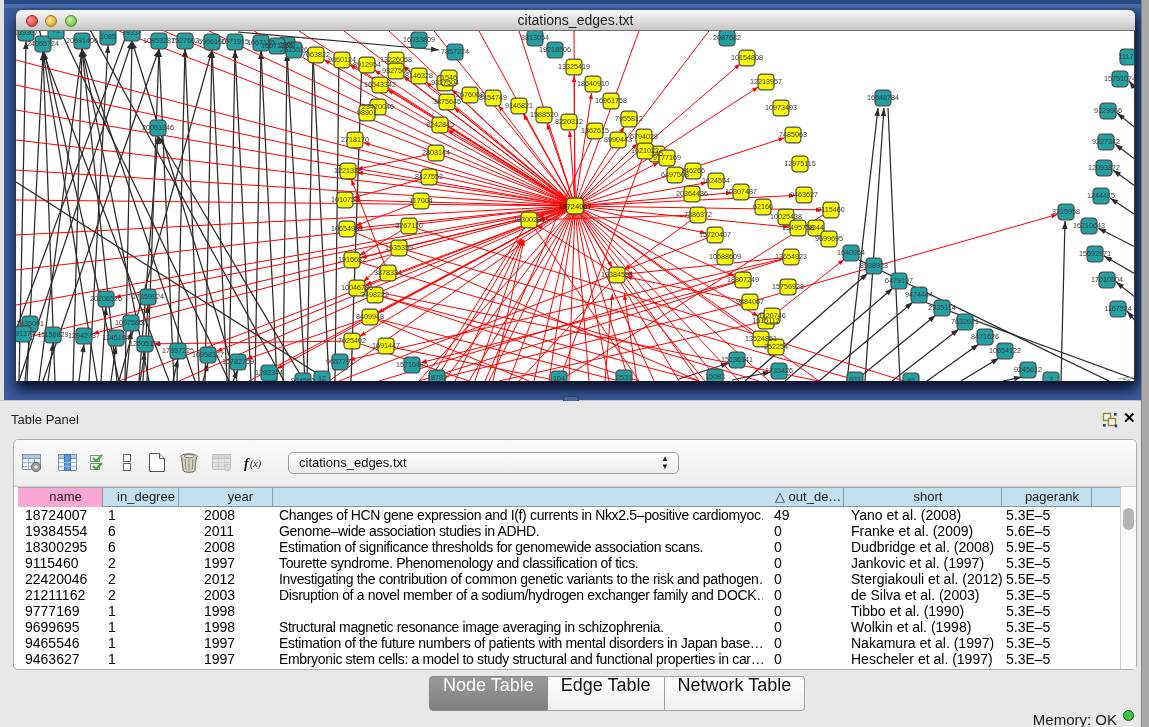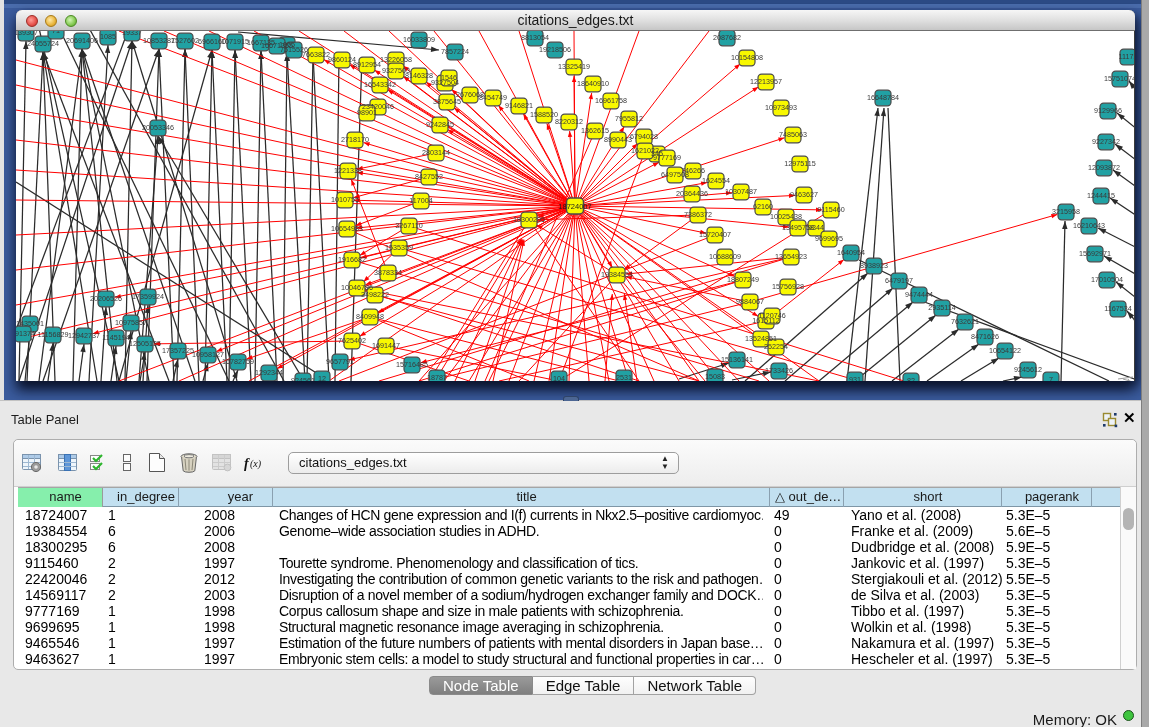--- a/index.html
+++ b/index.html
@@ -28,21 +28,21 @@
 #dd .arr { position:absolute; right:9px; top:2px; font-size:8px; line-height:8px; color:#222; text-align:center; }
 #thead { position:absolute; left:4px; top:47px; width:1102px; height:20px; background:#c2e0f0; border-top:1px solid #a5a5a5; border-bottom:1px solid #7e96a6; }
 #thead .h { position:absolute; top:0; height:20px; border-right:1px solid #8aa0b0; font-size:13px; color:#1a1a1a; text-align:center; line-height:18px; padding-left:11px; white-space:nowrap; overflow:hidden; }
 #tbody { position:absolute; left:4px; top:67px; width:1102px; height:161px; background:#fff; font-size:14px; color:#000; overflow:hidden; }
 .tr { position:relative; height:16px; line-height:16px; white-space:nowrap; }
 .c { position:absolute; top:0; overflow:hidden; }
 .c1 { left:7px; } .c2 { left:90px; } .c3 { left:186px; } .c4 { left:261px; width:484px; letter-spacing:-0.34px; }
 .c5 { left:756px; } .c6 { left:833px; } .c7 { left:988px; }
 #vscroll { position:absolute; left:1106px; top:47px; width:16px; height:182px; background:#fafafa; border-left:1px solid #d0d0d0; }
 #vthumb { position:absolute; left:2px; top:21px; width:11px; height:22px; background:#b4b4b4; border-radius:6px; }
-#tabs { position:absolute; left:429px; top:275px; height:19px; display:flex; font-size:15px; }
+#tabs { position:absolute; left:429px; top:275px; height:35px; display:flex; font-size:18px; }
 .tab { border:1px solid #a2a2a2; border-left:none; background:linear-gradient(#fefefe,#f1f1f1); color:#111; line-height:17px; padding:0 13px; }
 .tab.sel { background:linear-gradient(#9a9a9a,#7f7f7f); color:#fff; border-color:#8a8a8a; border-radius:4px 0 0 4px; border-left:1px solid #8a8a8a; }
 .tab.last { border-radius:0 4px 4px 0; }
 #mem { position:absolute; right:32px; top:310px; font-size:15px; color:#1a1a1a; }
 #memdot { position:absolute; right:15px; top:309px; width:11px; height:11px; border-radius:50%; background:#3ec43e; border:1px solid #1c531c; }
 </style></head>
 <body>
 <div id="desk">
     <div class="topline"></div>
     <div class="topline2"></div>
@@ -770,51 +770,51 @@
  </g>
 
  <g transform="translate(222,3)">
   <text x="0" y="13" font-family="Liberation Serif, serif" font-style="italic" font-weight="bold" font-size="14" fill="#111">f</text>
   <text x="6" y="12" font-family="Liberation Serif, serif" font-style="italic" font-size="10" fill="#111">(x)</text>
  </g>
 </svg>
 <div id="dd">citations_edges.txt<span class="arr">▲<br>▼</span></div>
       </div>
     <div id="thead">
-      <div class="h" style="left:0;width:85px;background:#86efac;border-right-color:#9a9a9a">name</div>
+      <div class="h" style="left:0;width:85px;background:#f9a8d4;border-right-color:#9a9a9a">name</div>
       <div class="h" style="left:85px;width:76px">in_degree</div>
       <div class="h" style="left:180px;width:75px">year</div>
-      <div class="h" style="left:255px;width:497px">title</div>
       <div class="h" style="left:752px;width:74px;text-align:left;padding-left:5px">△ out_de…</div>
       <div class="h" style="left:826px;width:158px">short</div>
       <div class="h" style="left:984px;width:90px">pagerank</div>
     </div>
     <div id="tbody">
         <div class="tr">
           <div class="c c1">18724007</div>
           <div class="c c2">1</div>
           <div class="c c3">2008</div>
           <div class="c c4">Changes of HCN gene expression and I(f) currents in Nkx2.5–positive cardiomyoc…</div>
           <div class="c c5">49</div>
           <div class="c c6">Yano et al. (2008)</div>
           <div class="c c7">5.3E–5</div>
         </div>
 <div class="tr">
           <div class="c c1">19384554</div>
           <div class="c c2">6</div>
-          <div class="c c3">2006</div>
+          <div class="c c3">2011</div>
           <div class="c c4">Genome–wide association studies in ADHD.</div>
           <div class="c c5">0</div>
           <div class="c c6">Franke et al. (2009)</div>
           <div class="c c7">5.6E–5</div>
         </div>
 <div class="tr">
           <div class="c c1">18300295</div>
           <div class="c c2">6</div>
           <div class="c c3">2008</div>
+          <div class="c c4">Estimation of significance thresholds for genomewide association scans.</div>
           <div class="c c5">0</div>
           <div class="c c6">Dudbridge et al. (2008)</div>
           <div class="c c7">5.9E–5</div>
         </div>
 <div class="tr">
           <div class="c c1">9115460</div>
           <div class="c c2">2</div>
           <div class="c c3">1997</div>
           <div class="c c4">Tourette syndrome. Phenomenology and classification of tics.</div>
           <div class="c c5">0</div>
@@ -824,35 +824,34 @@
 <div class="tr">
           <div class="c c1">22420046</div>
           <div class="c c2">2</div>
           <div class="c c3">2012</div>
           <div class="c c4">Investigating the contribution of common genetic variants to the risk and pathogen…</div>
           <div class="c c5">0</div>
           <div class="c c6">Stergiakouli et al. (2012)</div>
           <div class="c c7">5.5E–5</div>
         </div>
 <div class="tr">
-          <div class="c c1">14569117</div>
+          <div class="c c1">21211162</div>
           <div class="c c2">2</div>
           <div class="c c3">2003</div>
           <div class="c c4">Disruption of a novel member of a sodium/hydrogen exchanger family and DOCK…</div>
           <div class="c c5">0</div>
           <div class="c c6">de Silva et al. (2003)</div>
           <div class="c c7">5.3E–5</div>
         </div>
 <div class="tr">
           <div class="c c1">9777169</div>
           <div class="c c2">1</div>
           <div class="c c3">1998</div>
-          <div class="c c4">Corpus callosum shape and size in male patients with schizophrenia.</div>
           <div class="c c5">0</div>
-          <div class="c c6">Tibbo et al. (1997)</div>
+          <div class="c c6">Tibbo et al. (1990)</div>
           <div class="c c7">5.3E–5</div>
         </div>
 <div class="tr">
           <div class="c c1">9699695</div>
           <div class="c c2">1</div>
           <div class="c c3">1998</div>
           <div class="c c4">Structural magnetic resonance image averaging in schizophrenia.</div>
           <div class="c c5">0</div>
           <div class="c c6">Wolkin et al. (1998)</div>
           <div class="c c7">5.3E–5</div>

